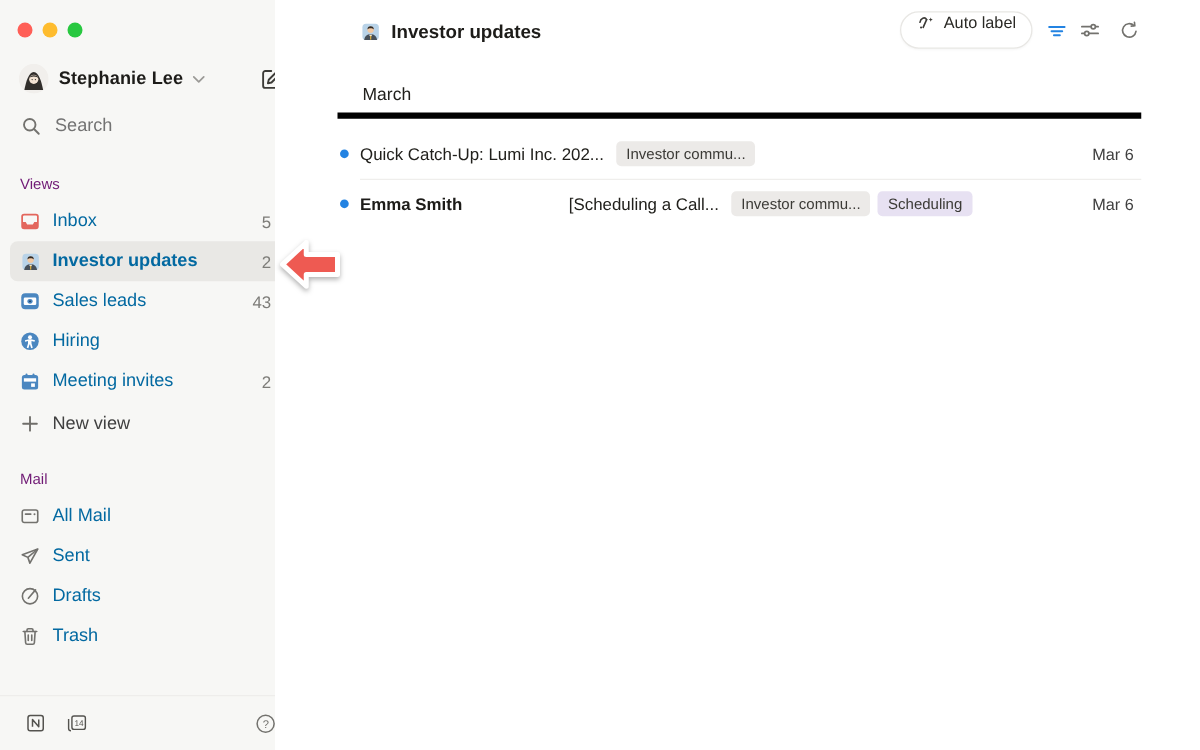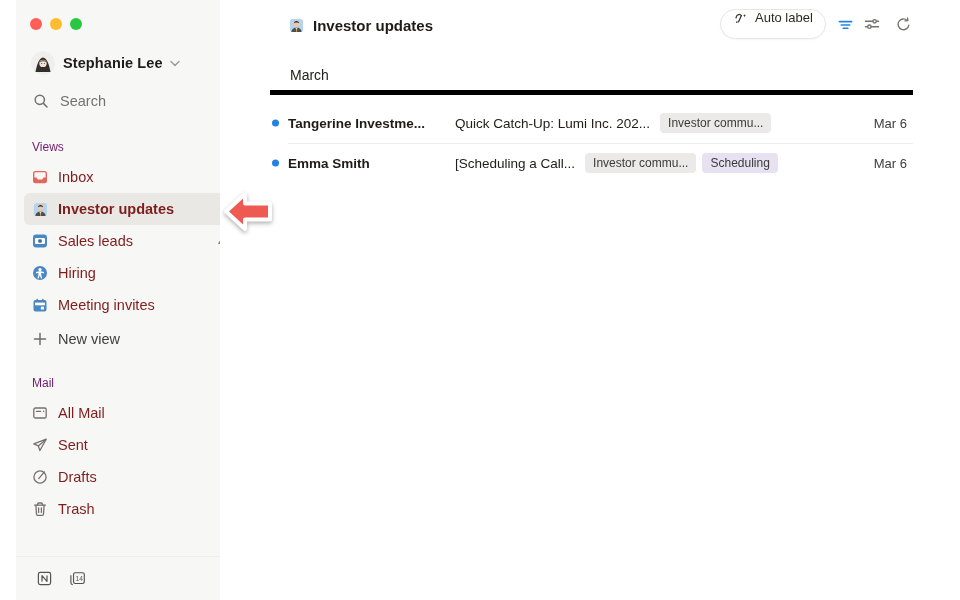--- a/index.html
+++ b/index.html
@@ -6,21 +6,21 @@
   html,body { width:960px; height:600px; }
   body {
     font-family:"Liberation Sans", sans-serif;
     background:#ffffff;
     position:relative;
     overflow:hidden;
     color:#1f1e1b;
   }
   
   .sidebar {
-    position:absolute; left:16px; top:0; bottom:0; width:240px;
+    position:absolute; left:0; top:0; bottom:0; width:240px;
     background:#f7f7f5; border-right:1px solid #ececea;
   }
   .traffic { position:absolute; top:18px; left:14px; display:flex; gap:8px; }
   .light { width:12px; height:12px; border-radius:50%; }
   .light.red { background:#ff5f57; }
   .light.yellow { background:#febc2e; }
   .light.green { background:#28c840; }
 
   .user-row { position:absolute; top:50px; left:15px; right:12px; height:26px; display:flex; align-items:center; }
   .avatar { width:24px; height:24px; border-radius:50%; overflow:hidden; flex:none; }
@@ -37,21 +37,21 @@
 
   .nav { position:absolute; left:8px; right:8px; }
   .views-nav { top:161px; }
   .mail-nav  { top:397px; }
   .nav-item {
     height:32px; display:flex; align-items:center;
     padding:0 14px 0 8px; border-radius:6px; cursor:pointer;
   }
   .nav-item.selected { background:#e9e8e5; }
   .nav-icon { width:16px; height:16px; margin-right:10px; flex:none; display:flex; align-items:center; justify-content:center; }
-  .nav-label { font-size:14.5px; color:#7f1d1d; flex:1; white-space:nowrap; overflow:hidden; }
+  .nav-label { font-size:14.5px; color:#0369a1; flex:1; white-space:nowrap; overflow:hidden; }
   .nav-item.selected .nav-label { font-weight:700; }
   .nav-count { font-size:13.5px; color:#7d7c78; }
   .new-view { margin-top:2px; }
   .new-view .nav-label { color:#404040; }
 
   .sidebar-footer {
     position:absolute; left:0; right:0; bottom:0; height:44px;
     border-top:1px solid #eeedeb;
     display:flex; align-items:center; padding:0 18px 0 20px; gap:16px;
   }
@@ -354,21 +354,20 @@
       </svg>
     </span>
   </div>
 
   <div class="list">
     <div class="group-header">March</div>
     <div class="rows">
 
       <div class="email-row">
         <span class="dot"></span>
-        <span class="sender">Tangerine Investme...</span>
         <span class="subject">Quick Catch-Up: Lumi Inc. 202...</span>
         <span class="tags">
           <span class="tag">Investor commu...</span>
         </span>
         <span class="date">Mar 6</span>
       </div>
 
       <div class="email-row">
         <span class="dot"></span>
         <span class="sender">Emma Smith</span>

